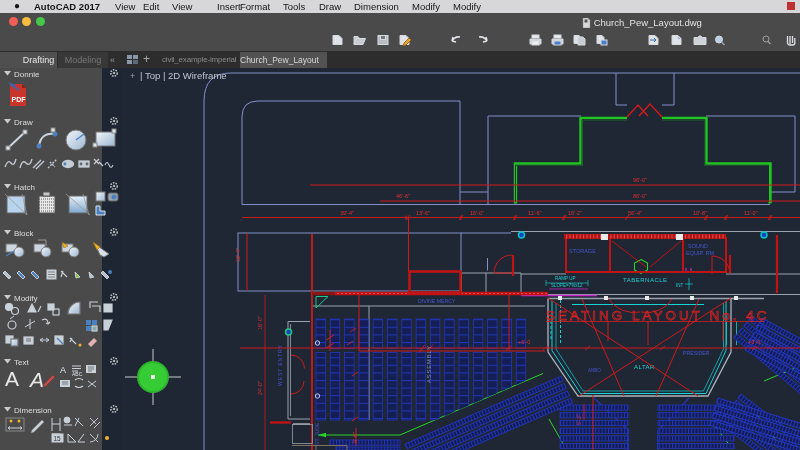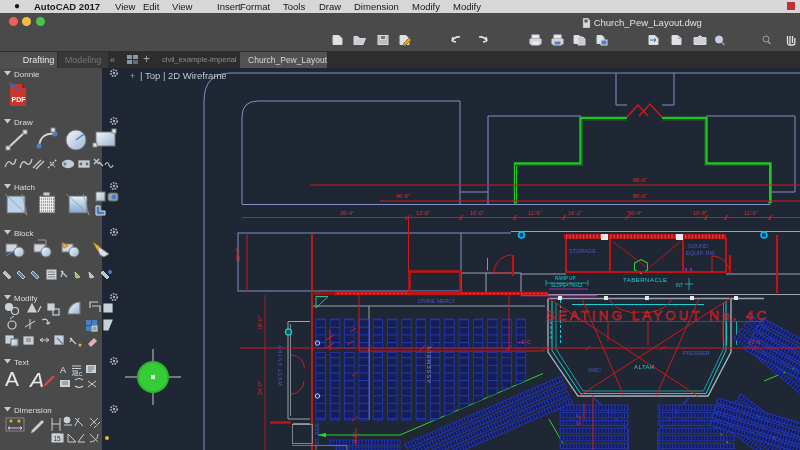--- a/index.html
+++ b/index.html
@@ -82,21 +82,21 @@
  <div style="position:absolute;left:58px;top:1px;width:50px;height:16px;background:#383838;color:#777;font-size:9px;text-align:center;line-height:16px;">Modeling</div>
  <div style="position:absolute;left:110px;top:1px;color:#999;font-size:9px;line-height:16px;">«</div>
  <svg style="position:absolute;left:127px;top:4px;" width="11" height="10">
       <rect x="0" y="0" width="5" height="4" fill="#8a97a8"></rect>
       <rect x="6" y="0" width="5" height="4" fill="#8a97a8"></rect>
       <rect x="0" y="5" width="5" height="4" fill="#8a97a8"></rect>
       <rect x="6" y="5" width="5" height="4" fill="#5f6a78"></rect>
     </svg>
  <div style="position:absolute;left:143px;top:0;color:#a8a8a8;font-size:12px;line-height:17px;">+</div>
  <div style="position:absolute;left:157px;top:0;height:26px;color:#8a8a8a;font-size:8px;letter-spacing:-0.2px;line-height:17px;padding:0 5px;">civil_example-imperial</div>
- <div style="position:absolute;left:240px;top:1px;width:87px;height:16px;background:#525252;color:#d8d8d8;font-size:8.5px;text-align:right;line-height:16px;">Church_Pew_Layout</div>
+ <div style="position:absolute;left:240px;top:1px;width:87px;height:16px;background:#525252;color:#d8d8d8;font-size:8.5px;text-align:left;line-height:16px;">Church_Pew_Layout</div>
 </div>
 <div id="sidebar">
 <svg width="122" height="382" style="position:absolute;left:0;top:0;">
  <defs>
   <linearGradient id="ic" x1="0" y1="0" x2="1" y2="1">
    <stop offset="0" stop-color="#f2f6fa"></stop>
           <stop offset="1" stop-color="#9db6d2"></stop>
   </linearGradient>
   <linearGradient id="ic2" x1="0" y1="0" x2="0" y2="1">
    <stop offset="0" stop-color="#e8f0f8"></stop>

